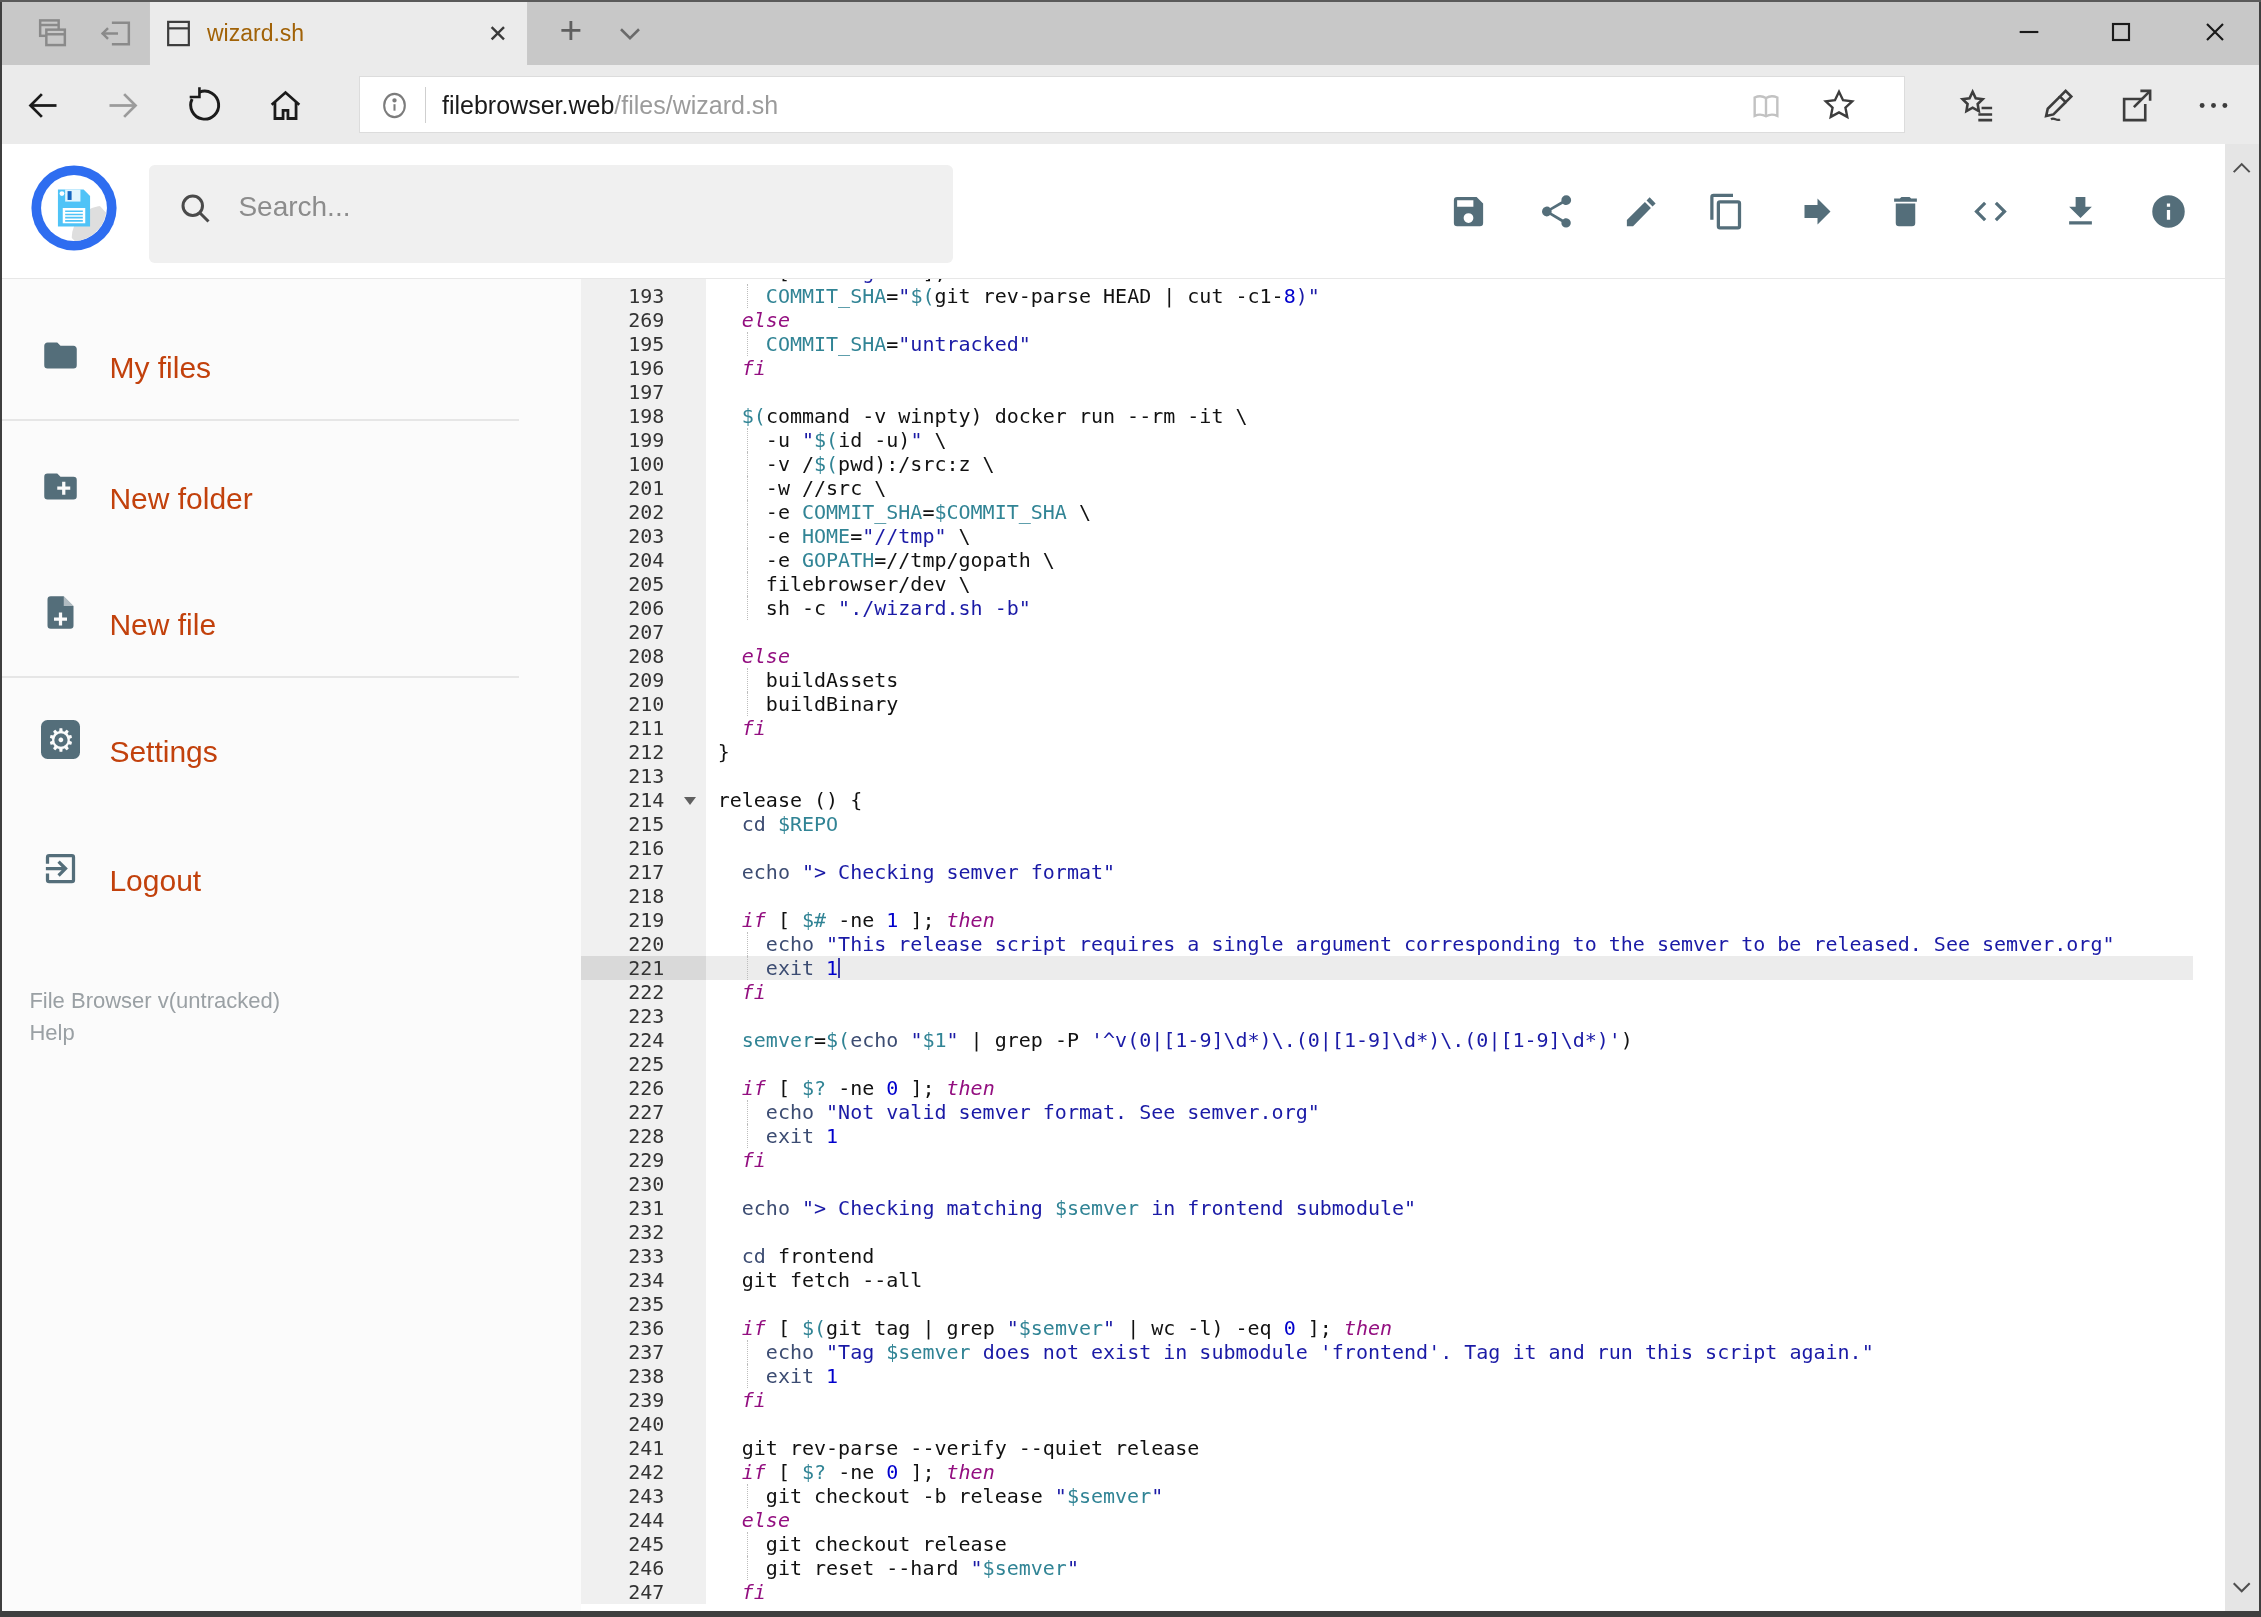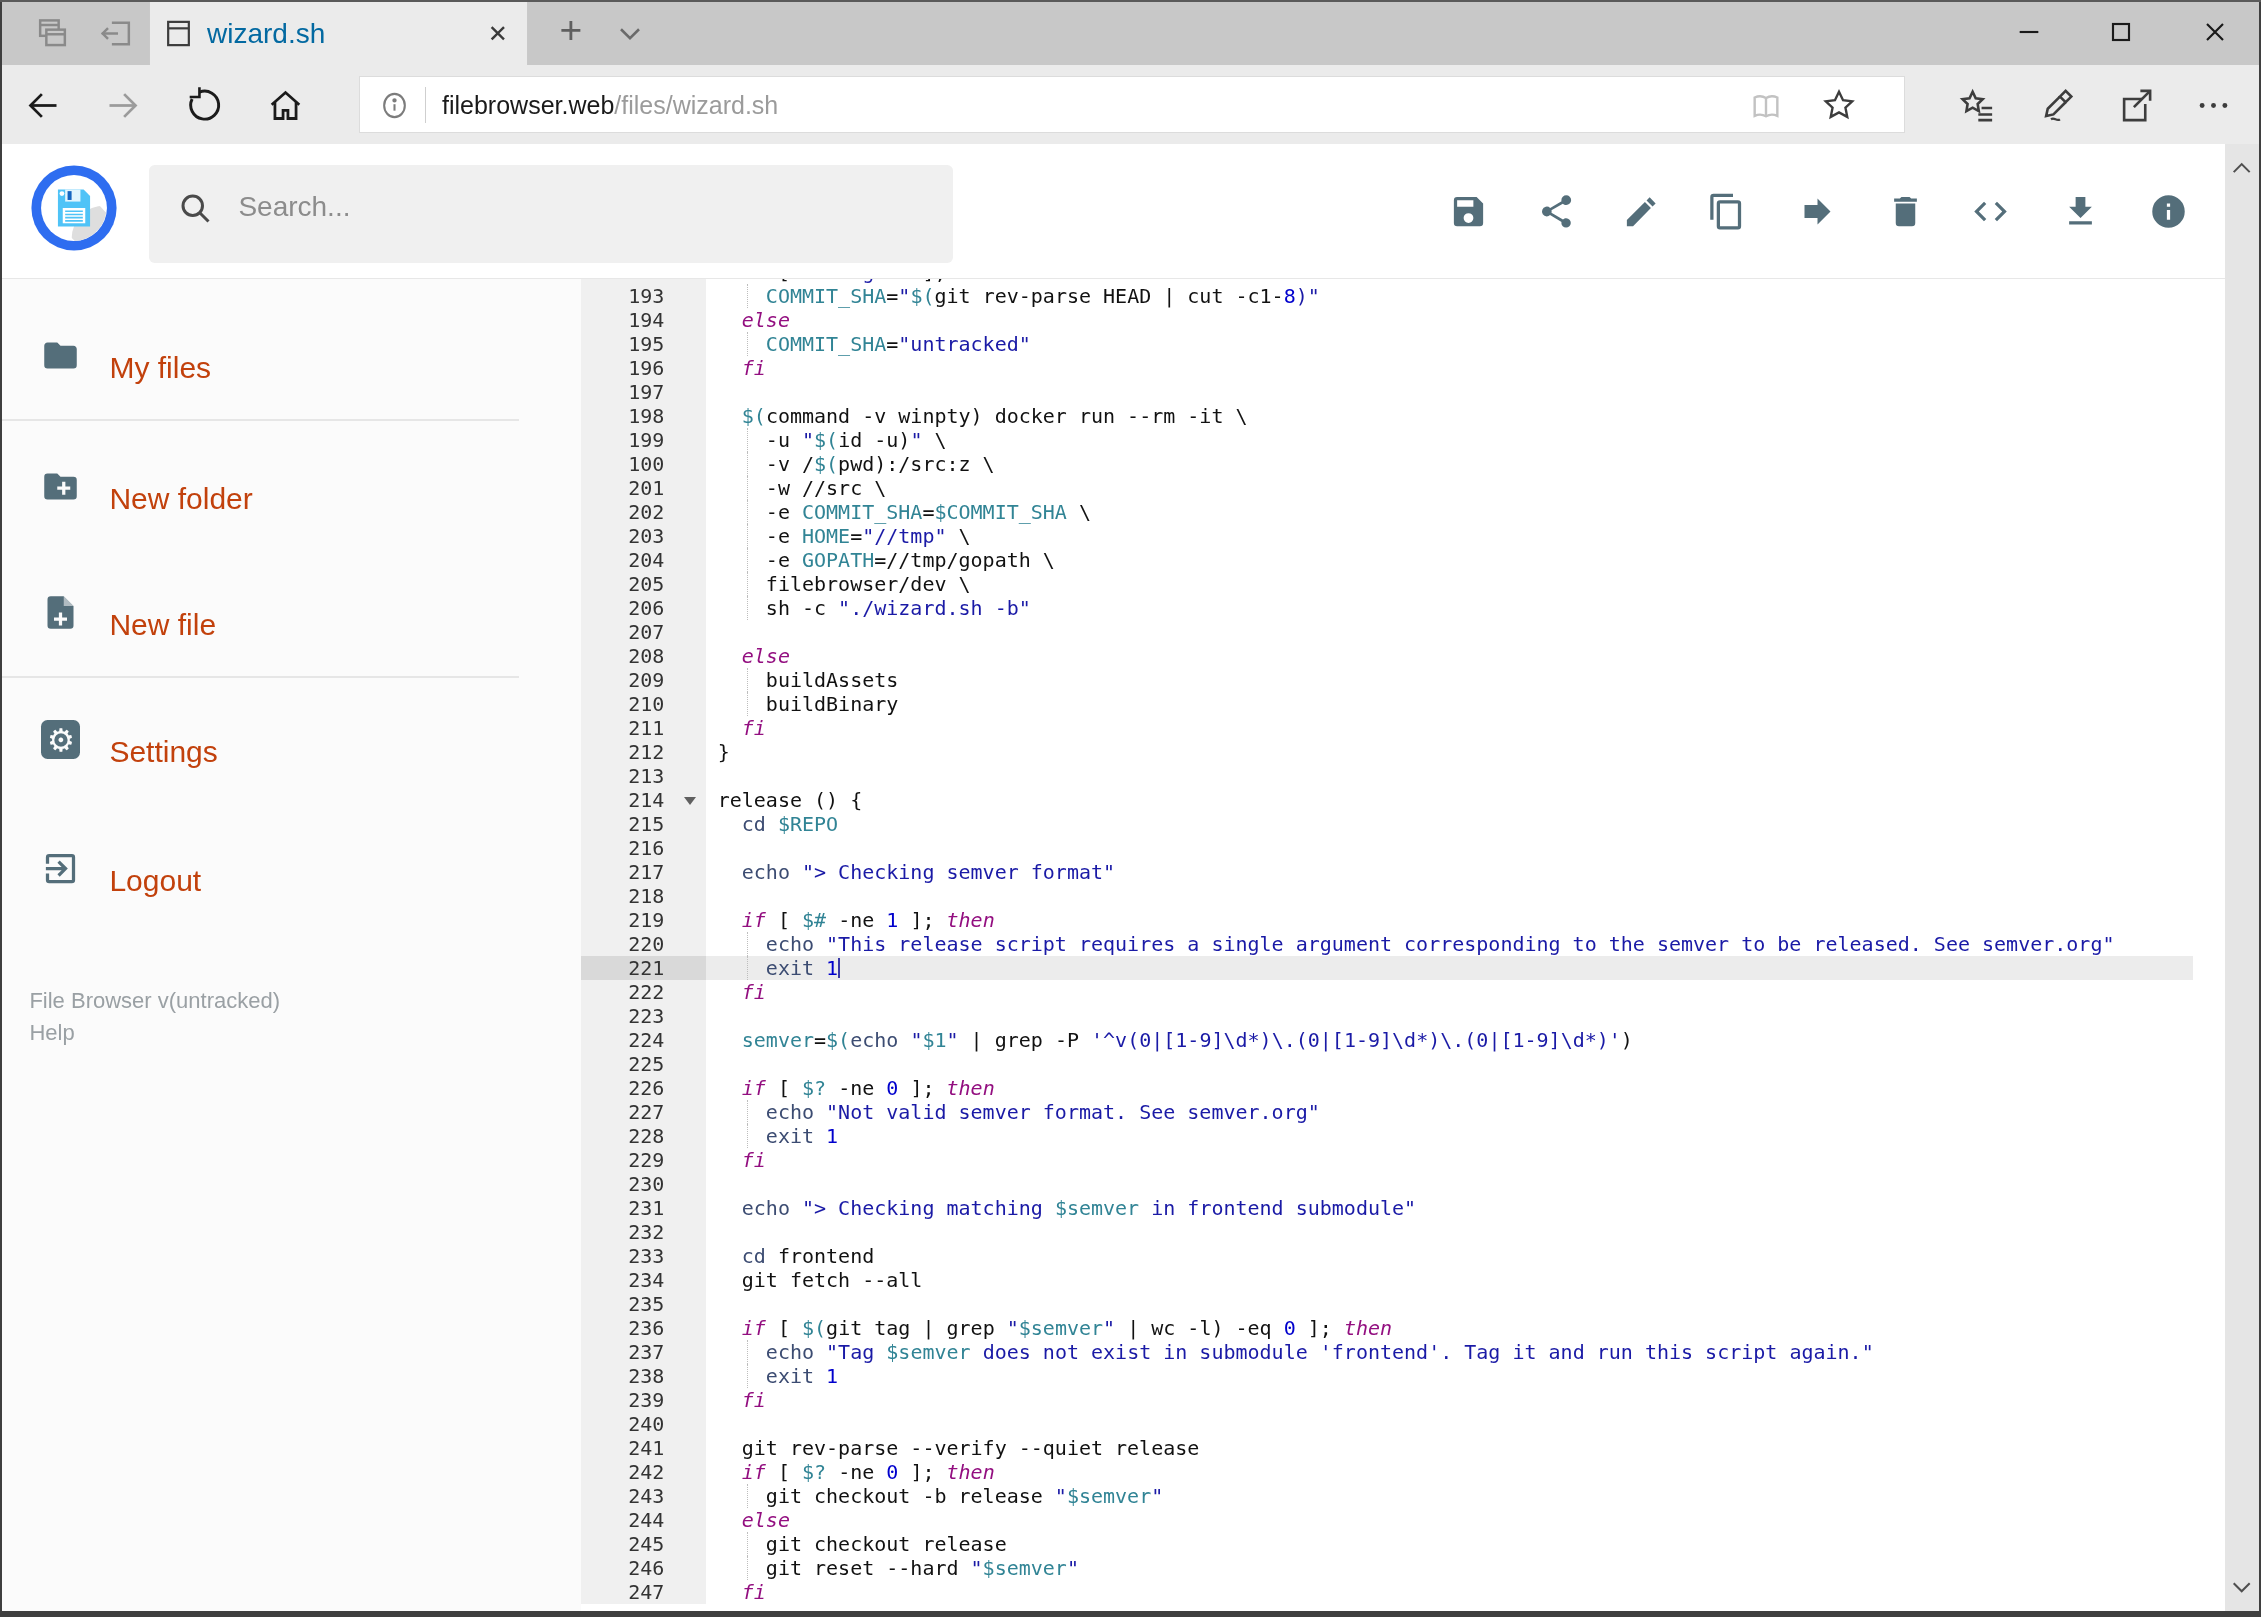--- a/index.html
+++ b/index.html
@@ -12,21 +12,21 @@
   .edge-right  { position:absolute; right:0; top:0; width:2.4px; height:100%; background:#3f3f3f; z-index:50; }
   .edge-bottom { position:absolute; left:0; bottom:0; width:100%; height:5.7px; background:#3f3f3f; z-index:50; }
   .edge-top    { position:absolute; left:0; top:0; width:100%; height:1.6px; background:#5a5a5a; z-index:50; }
 
   
   .titlebar { position:absolute; left:0; top:0; width:100%; height:65px; background:#c8c8c8; }
   .tb-icon { position:absolute; top:14.5px; width:37px; height:37px; color:#8a8a8a; }
   .tab { position:absolute; left:149px; top:1.6px; width:379px; height:63px; background:#ebebeb;
          border-left:0.8px solid rgba(0,0,0,.14); border-right:0.8px solid rgba(0,0,0,.14); }
   .tab-doc { position:absolute; left:13px; top:16px; width:31px; height:31px; color:#3c3c3c; }
-  .tab-title { position:absolute; left:57px; top:0; line-height:63px; font-size:28px; color:#0369a1; }
+  .tab-title { position:absolute; left:57px; top:0; line-height:63px; font-size:23px; color:#a16207; }
   .tab-close { position:absolute; right:11.3px; top:0; width:36px; line-height:63px; text-align:center;
                font-size:24px; color:#3a3a3a; }
   .newtab { position:absolute; left:547px; top:0; width:48px; line-height:60px; text-align:center;
             font-size:39px; font-weight:300; color:#5f5f5f; }
   .tablist-chevron { position:absolute; left:612px; top:14.5px; width:36px; height:36px; color:#6a6a6a; }
   .winbtn { position:absolute; top:0; width:76px; height:63px; color:#1a1a1a; }
   .winbtn svg { position:absolute; left:50%; top:50%; transform:translate(-50%,-50%); }
   #btn-min { left:1991px; } #btn-max { left:2083px; } #btn-close { left:2177px; }
 
   
@@ -352,21 +352,21 @@
       <div class="lines" id="code-lines">
           <div class="row">
             <span class="ln">192</span>
             <span class="code"><span>  </span><span class="t-k">if</span><span> [ -d </span><span class="t-s">".git"</span><span> ]; </span><span class="t-k">then</span></span>
           </div>
           <div class="row">
             <span class="ln">193</span>
             <span class="code"><span class="guide"></span><span>    </span><span class="t-v">COMMIT_SHA</span><span>=</span><span class="t-s">"</span><span class="t-v">$(</span><span>git rev-parse HEAD | cut -c1-</span><span class="t-n">8</span><span class="t-s">)"</span></span>
           </div>
           <div class="row">
-            <span class="ln">194</span>
+            <span class="ln">269</span>
             <span class="code"><span>  </span><span class="t-k">else</span></span>
           </div>
           <div class="row">
             <span class="ln">195</span>
             <span class="code"><span class="guide"></span><span>    </span><span class="t-v">COMMIT_SHA</span><span>=</span><span class="t-s">"untracked"</span></span>
           </div>
           <div class="row">
             <span class="ln">196</span>
             <span class="code"><span>  </span><span class="t-k">fi</span></span>
           </div>

